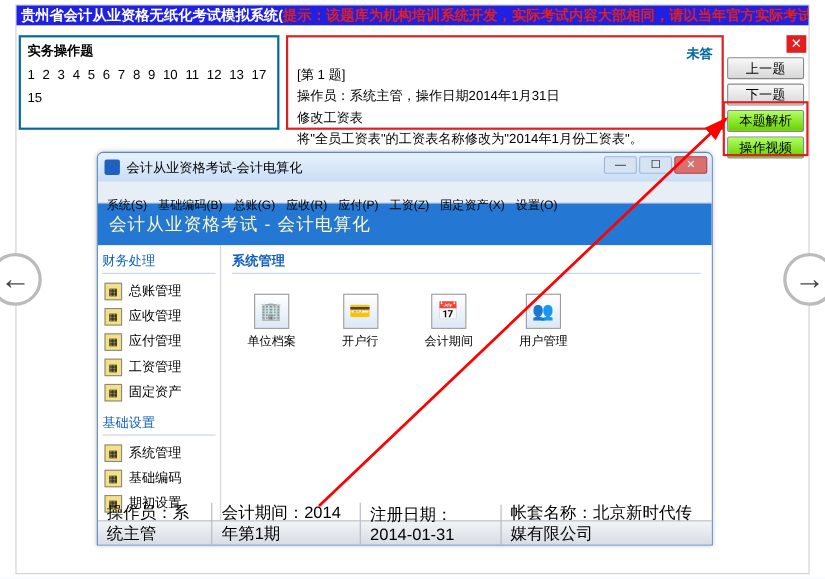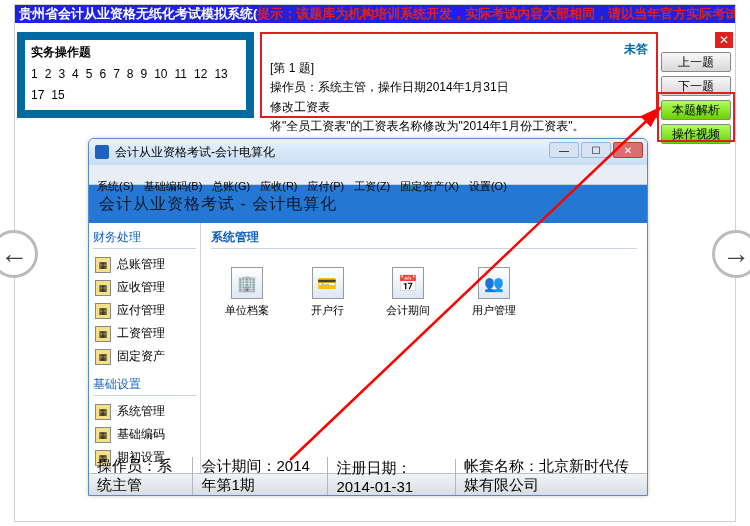--- a/index.html
+++ b/index.html
@@ -7,21 +7,21 @@
 
   .outer-border { position: absolute; left: 14px; top: 4px; right: 14px; bottom: 4px; border: 1px solid #d0d0d0; }
 
   
   .sys-bar { position: absolute; left: 15px; top: 5px; right: 15px; height: 18px; background: #2020e0; color: #fff; font-size: 13px; font-weight: bold; display: flex; align-items: center; padding: 0 4px; overflow: hidden; white-space: nowrap; }
   .sys-bar .red { color: #e02020; }
 
   
   .hdr { position: absolute; left: 15px; top: 30px; right: 15px; height: 92px; }
   .hdr-close { position: absolute; right: 2px; top: 2px; width: 18px; height: 16px; background: #e02020; color: #fff; font-size: 12px; display:flex;align-items:center;justify-content:center; cursor:pointer; }
-  .hdr-left { position: absolute; left: 2px; top: 2px; width: 237px; height: 86px; border: 8px solid #0369a1; background:#fff; }
+  .hdr-left { position: absolute; left: 2px; top: 2px; width: 237px; height: 86px; border: 2px solid #0369a1; background:#fff; }
   .hdr-left .title { font-weight:bold; font-size:12px; padding:4px 6px 2px; }
   .hdr-left .qnums { padding: 4px 6px; font-size: 12px; display:flex; gap:7px; flex-wrap:wrap; }
   .hdr-left .qnums span { cursor:pointer; }
 
   .hdr-right { position: absolute; left: 245px; top: 2px; width: 398px; height: 86px; border: 2px solid #e02020; background:#fff; font-size:12px; padding:6px 8px; line-height:1.6; }
   .hdr-right .status { color:#0369a1; text-align:right; font-weight:bold; }
   .hdr-right .bold { font-weight:normal; }
 
   .btn-col { position:absolute; right:4px; top:22px; width:70px; display:flex; flex-direction:column; gap:4px; }
   .btn-col button { border:1px solid #888; font-size:12px; height:20px; border-radius:2px; cursor:pointer; }
@@ -34,21 +34,21 @@
   .win-title { height: 26px; background: linear-gradient(#e8f2fc,#c8ddf5); display:flex; align-items:center; font-size:12px; padding:0 6px; position:relative; }
   .win-title .icon { width:14px; height:14px; background:#2060c0; margin-right:6px; border-radius:2px; }
   .win-ctrls { position:absolute; right:4px; top:3px; display:flex; gap:2px;}
   .win-ctrls span { width:30px; height:16px; font-size:10px; display:flex; align-items:center; justify-content:center; border-radius:2px; cursor:pointer;}
   .wc-min,.wc-max{ background:#d6e3f3;border:1px solid #9bb8d9;}
   .wc-close{ background:#d97070;border:1px solid #b04040;color:#fff;}
 
   .win-menu { height:20px; background:#e8eef5; border-bottom:1px solid #c0cde0; font-size:11px; display:flex; align-items:center; gap:10px; padding:0 8px;}
   .win-menu span{cursor:pointer;margin-top:24px;}
 
-  .win-blue { height:38px; background:#2478d4; color:#0f172a; font-size:16px; display:flex; align-items:center; padding:0 10px; letter-spacing:1px; }
+  .win-blue { height:38px; background:#2478d4; color:#fef9c3; font-size:16px; display:flex; align-items:center; padding:0 10px; letter-spacing:1px; }
 
   .win-body { position:absolute; top:84px; left:0; right:0; bottom:22px; background:#fff; display:flex; }
   .side { width:112px; border-right:1px solid #d4d4d4; padding:6px 4px; font-size:12px; }
   .side-h{ font-weight:normal; color:#1060c0; border-bottom:1px solid #c8d4e4; padding-bottom:2px; margin-bottom:4px;}
   .side-item{ display:flex; align-items:center; gap:6px; padding:3px 2px; cursor:pointer;}
   .side-item .ic{ width:16px; height:16px; border:1px solid #888; background:#f4e088; display:flex;align-items:center;justify-content:center;font-size:9px;}
   .main { flex:1; padding:6px 10px; }
   .main-h{ font-size:12px; font-weight:bold; color:#1060c0; border-bottom:1px solid #c8d4e4; padding-bottom:2px; margin-bottom:18px;}
   .icons-row{ display:flex; gap:42px; padding-left:14px;}
   .app-icon{ display:flex; flex-direction:column; align-items:center; gap:4px; font-size:11px; cursor:pointer;}

